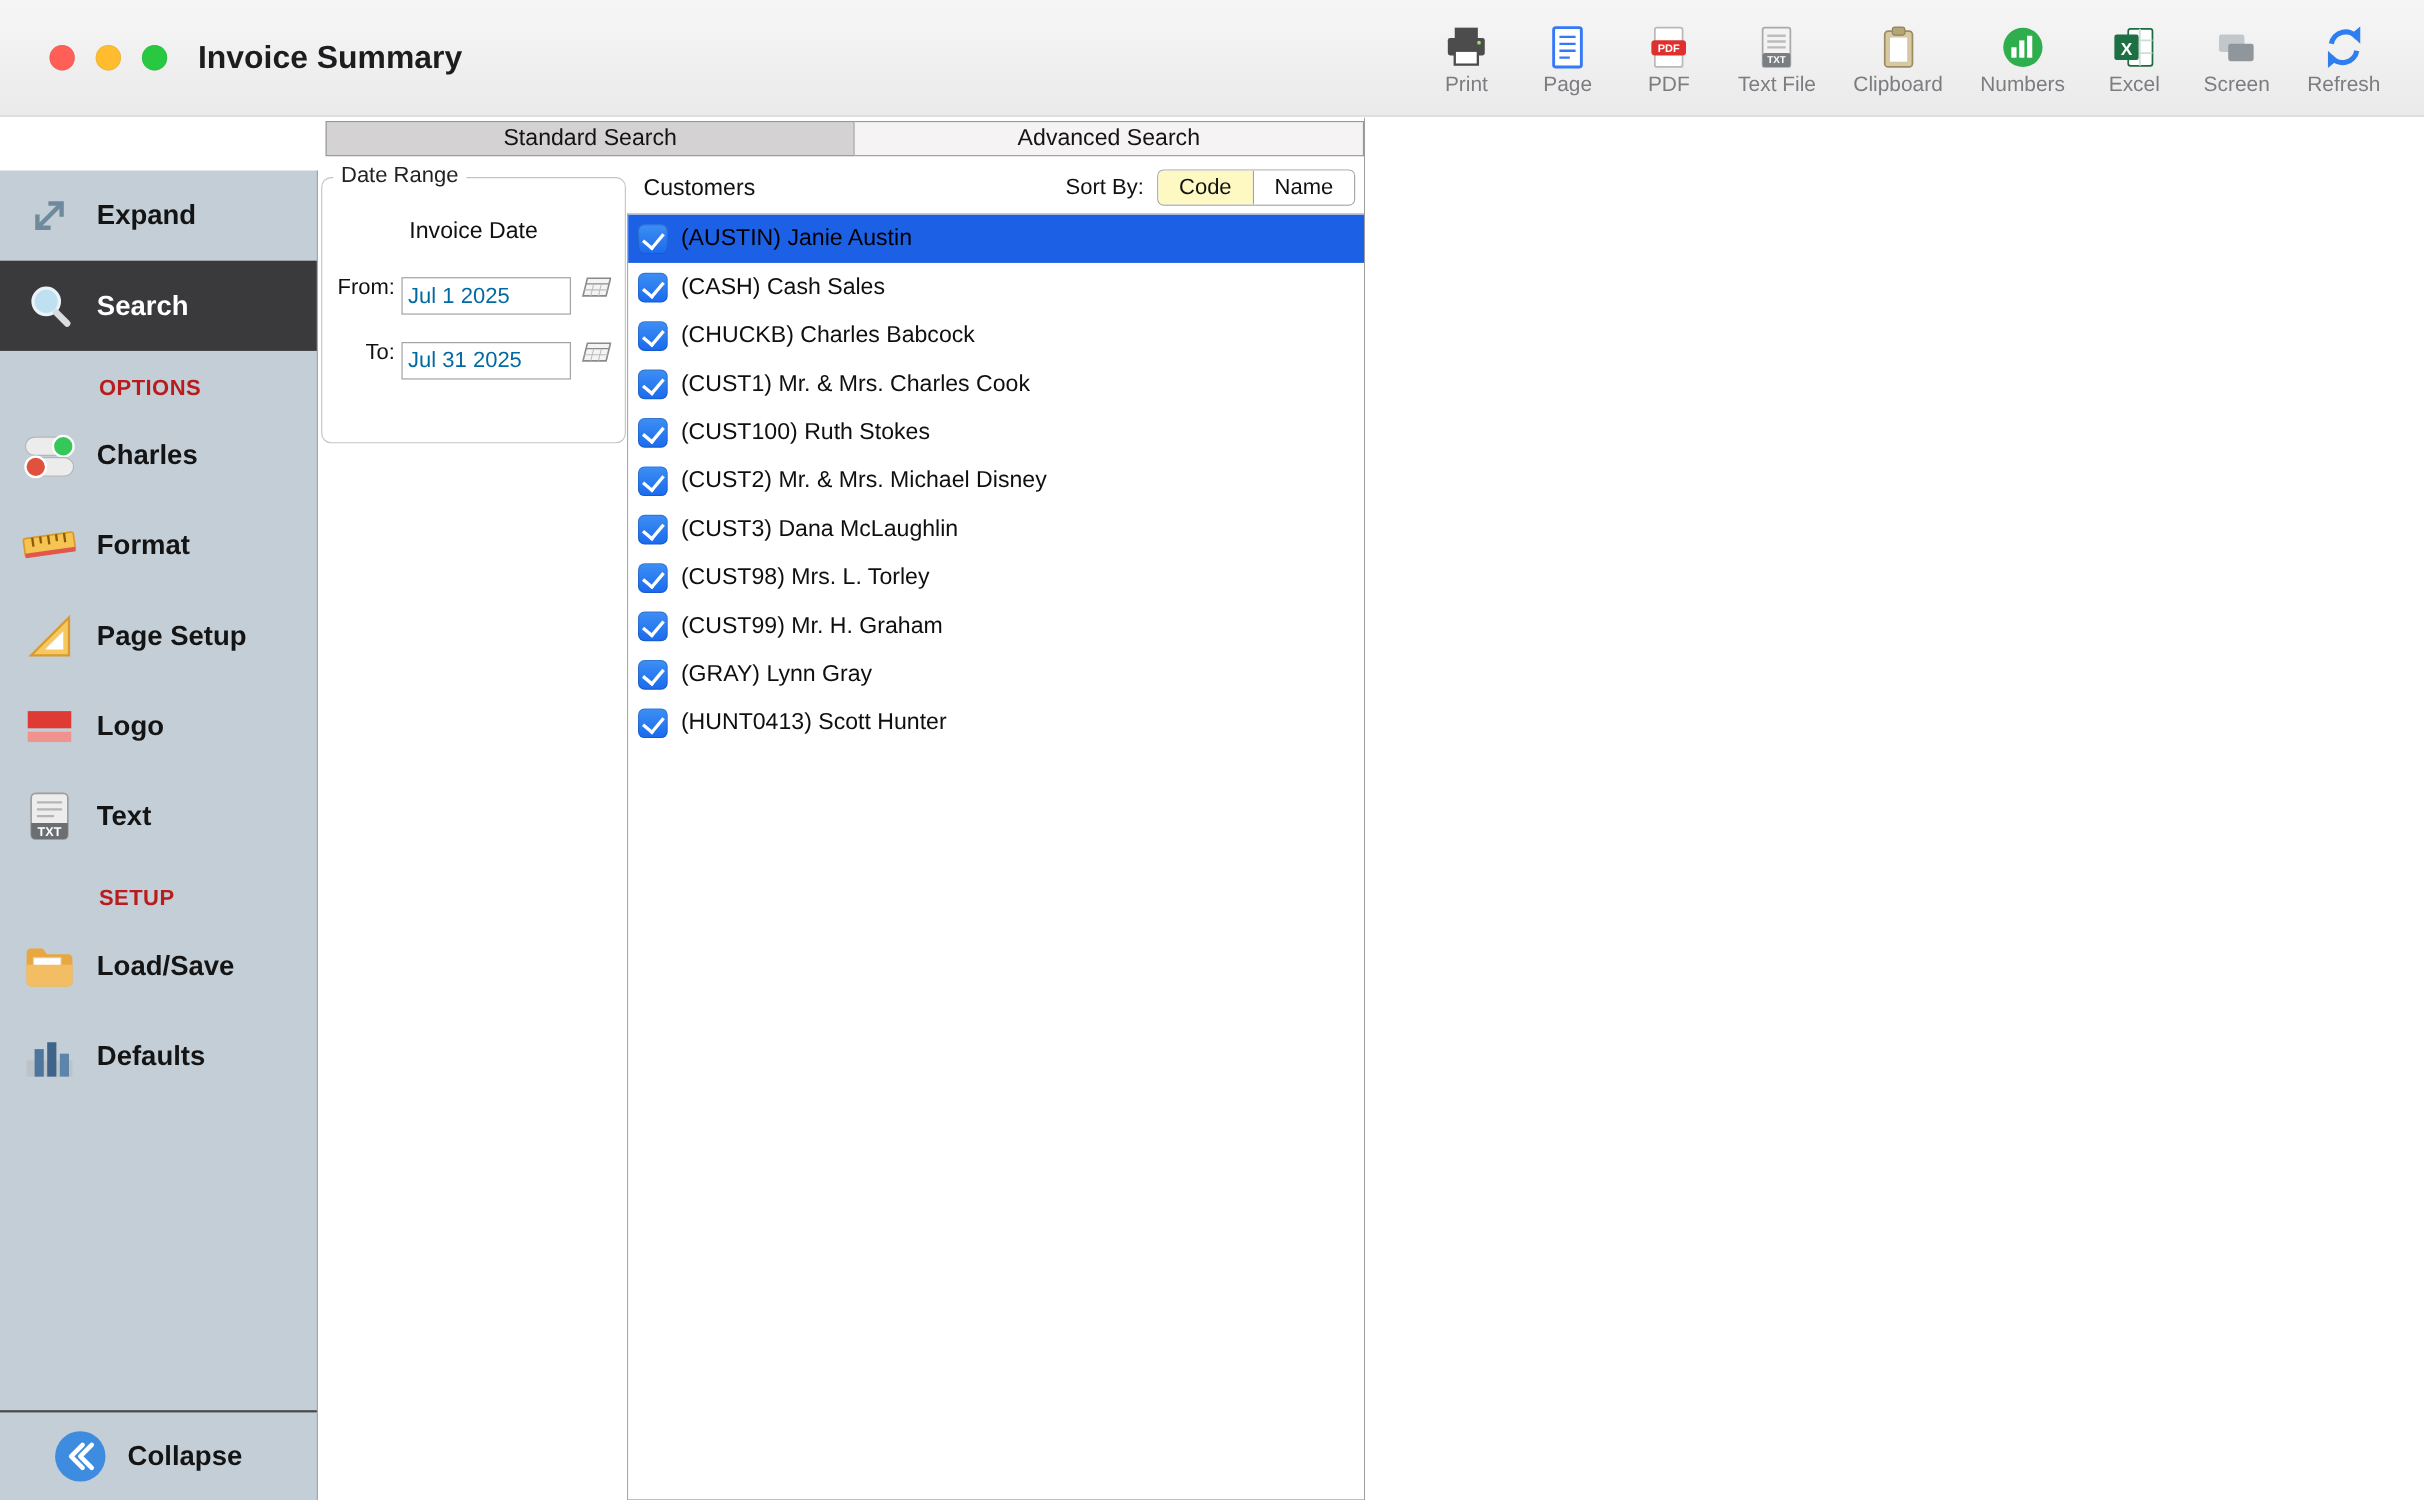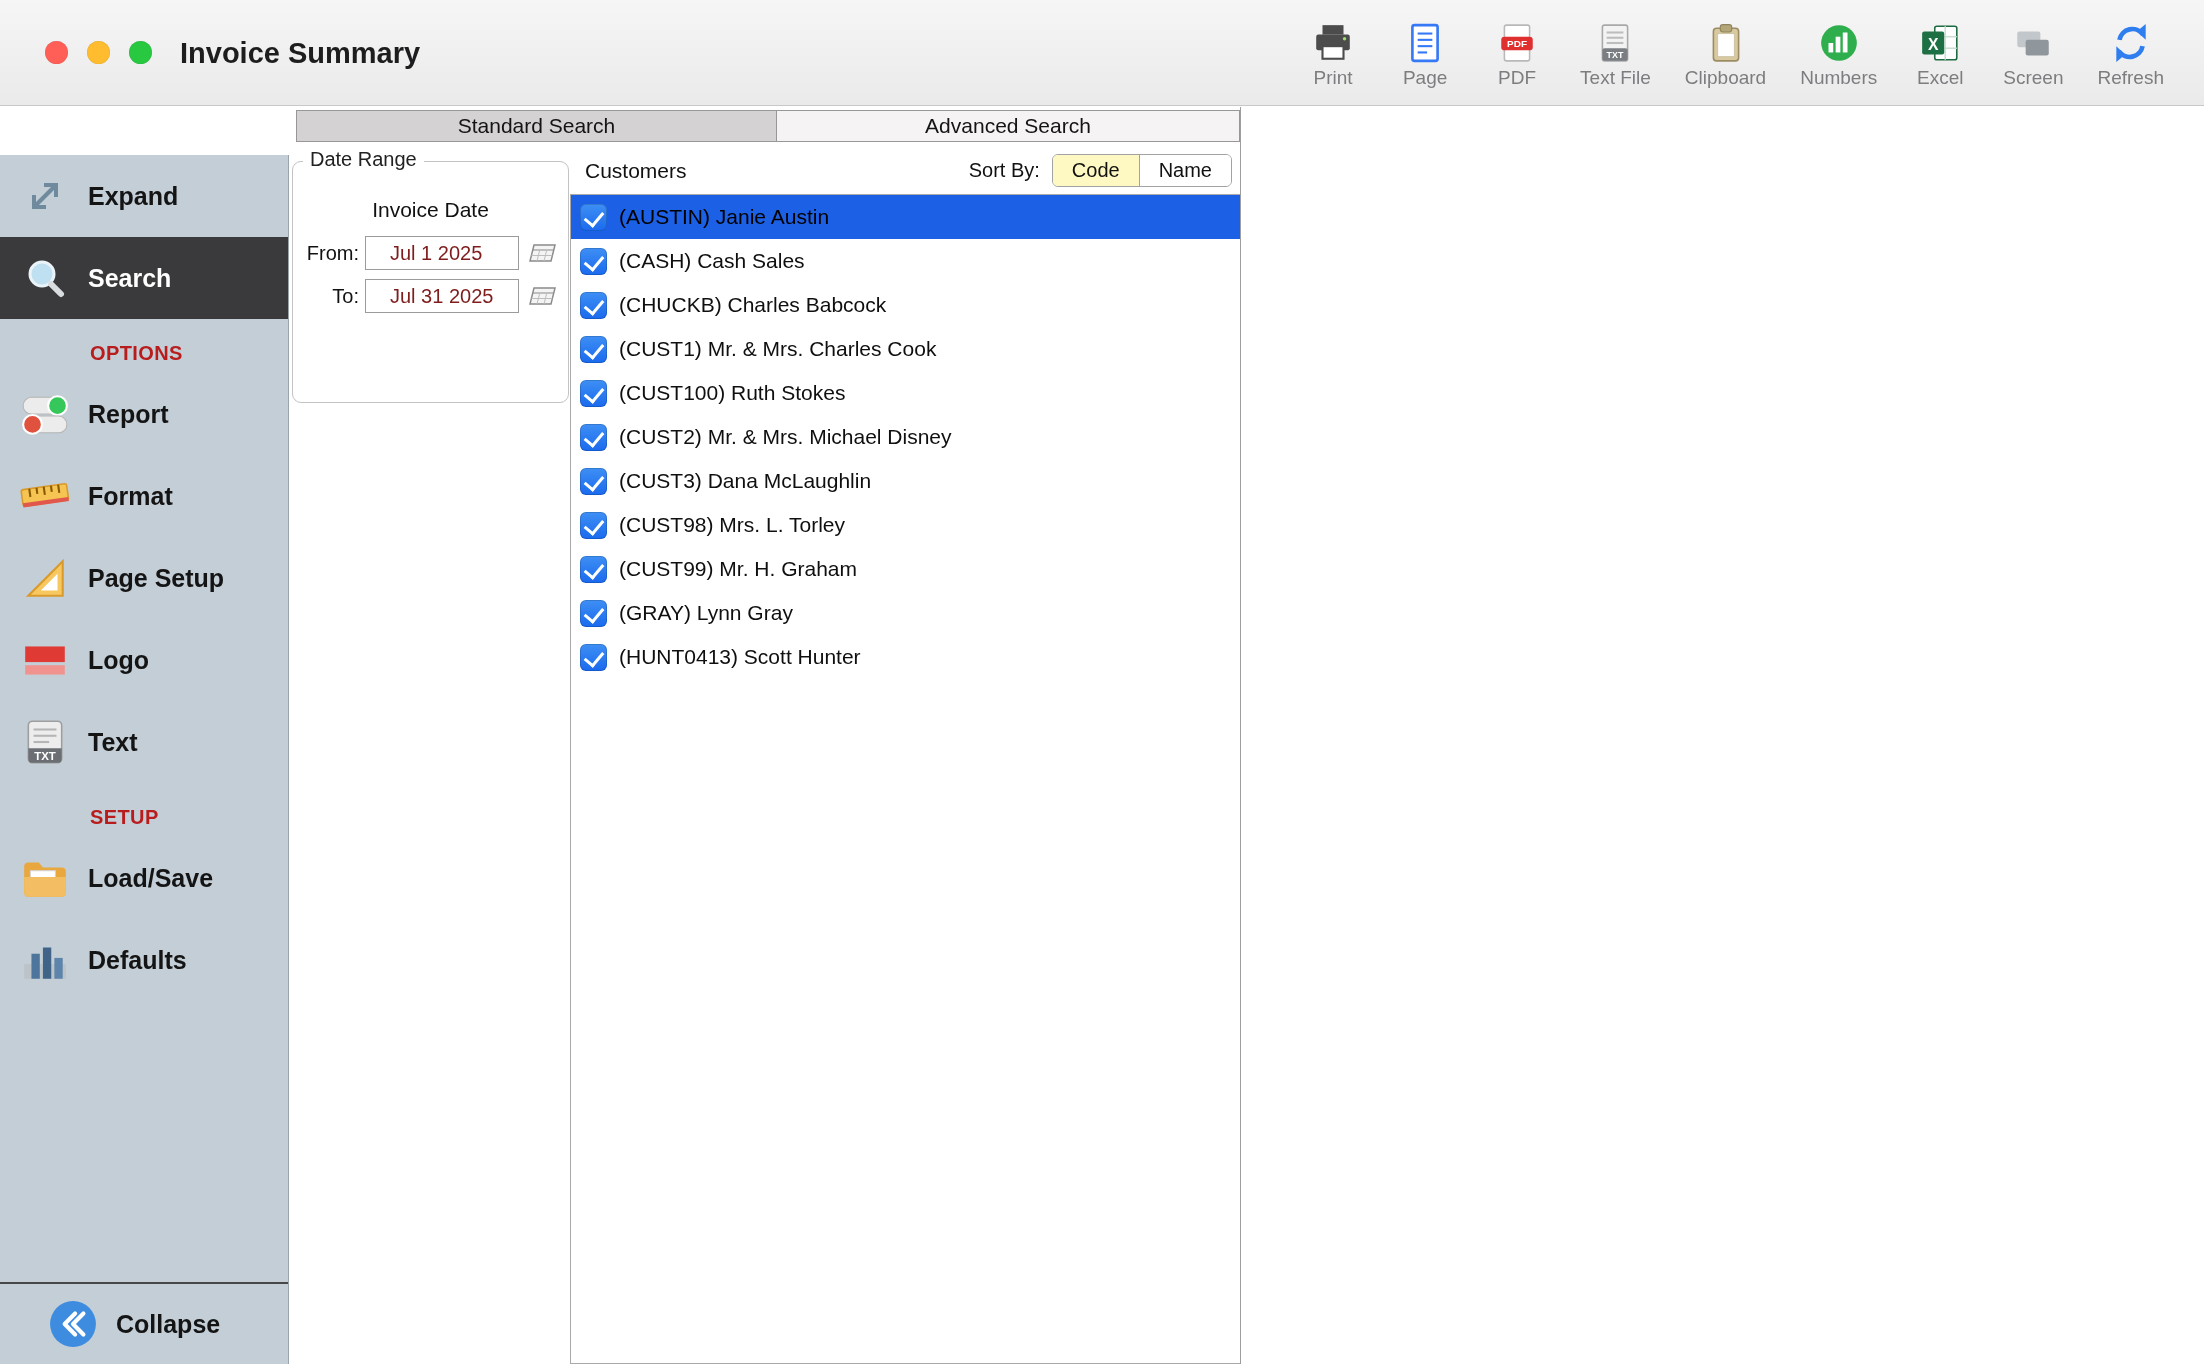--- a/index.html
+++ b/index.html
@@ -46,21 +46,21 @@
   
   .group-box { position:absolute; left:2px; top:54px; width:277px; height:242px;
     border:1px solid #c3c3c3; border-radius:9px; background:#fff; }
   .group-label { position:absolute; top:-14px; left:10px; background:#fff; padding:0 7px;
     font-size:20px; color:#222; }
   .field-title { text-align:center; margin-top:36px; font-size:21px; color:#111; }
   .date-row { display:flex; align-items:center; margin-top:14px; }
   .date-row + .date-row { margin-top:9px; }
   .date-label { width:66px; text-align:right; font-size:20px; color:#111; margin-right:6px; }
   .date-input { width:154px; height:34px; border:1px solid #9b9b9b; background:#fff;
-    font-size:20px; padding:0 24px; font-family:"Liberation Sans","DejaVu Sans",sans-serif; color:#7f1d1d; }
+    font-size:20px; padding:0 5px; font-family:"Liberation Sans","DejaVu Sans",sans-serif; color:#0369a1;margin-top:16px; }
   .cal-btn { margin-left:9px; display:flex; align-items:center; }
 
   
   .cust-col { position:absolute; left:280px; top:40px; width:671px; bottom:0;
     display:flex; flex-direction:column; }
   .cust-header { height:47px; flex:0 0 47px; display:flex; align-items:center; padding:0 9px 0 15px; }
   .cust-title { font-size:21px; color:#111; }
   .sort-label { margin-left:auto; font-size:20px; color:#111; margin-right:12px; }
   .segment { display:flex; border:1px solid #a2a2a2; border-radius:6px; overflow:hidden; height:33px; background:#fff; }
   .seg { padding:0 19px; display:flex; align-items:center; font-size:20px; color:#111; background:#fff; }
@@ -238,21 +238,21 @@
 
     <div class="side-item">
       <span class="icon-box">
         <svg width="50" height="50" viewBox="0 0 48 48">
             <rect x="3" y="8" width="42" height="16" rx="8" fill="#ececec" stroke="#b5b5b5"></rect>
             <circle cx="36" cy="16" r="9" fill="#35c759" stroke="#ffffff" stroke-width="2"></circle>
             <rect x="3" y="26" width="42" height="16" rx="8" fill="#ececec" stroke="#b5b5b5"></rect>
             <circle cx="12" cy="34" r="9" fill="#e0523e" stroke="#ffffff" stroke-width="2"></circle>
           </svg>
       </span>
-      <span class="side-label">Report</span>
+      <span class="side-label">Charles</span>
     </div>
 
     <div class="side-item">
       <span class="icon-box">
         <svg width="50" height="50" viewBox="0 0 48 48">
             <g transform="rotate(-8 24 24)">
               <rect x="2" y="15" width="44" height="16" rx="2" fill="#f6c453" stroke="#d99a2b" stroke-width="1.5"></rect>
               <line x1="10" y1="15" x2="10" y2="23" stroke="#8a5a00" stroke-width="2"></line>
               <line x1="17" y1="15" x2="17" y2="21" stroke="#8a5a00" stroke-width="2"></line>
               <line x1="24" y1="15" x2="24" y2="23" stroke="#8a5a00" stroke-width="2"></line>

